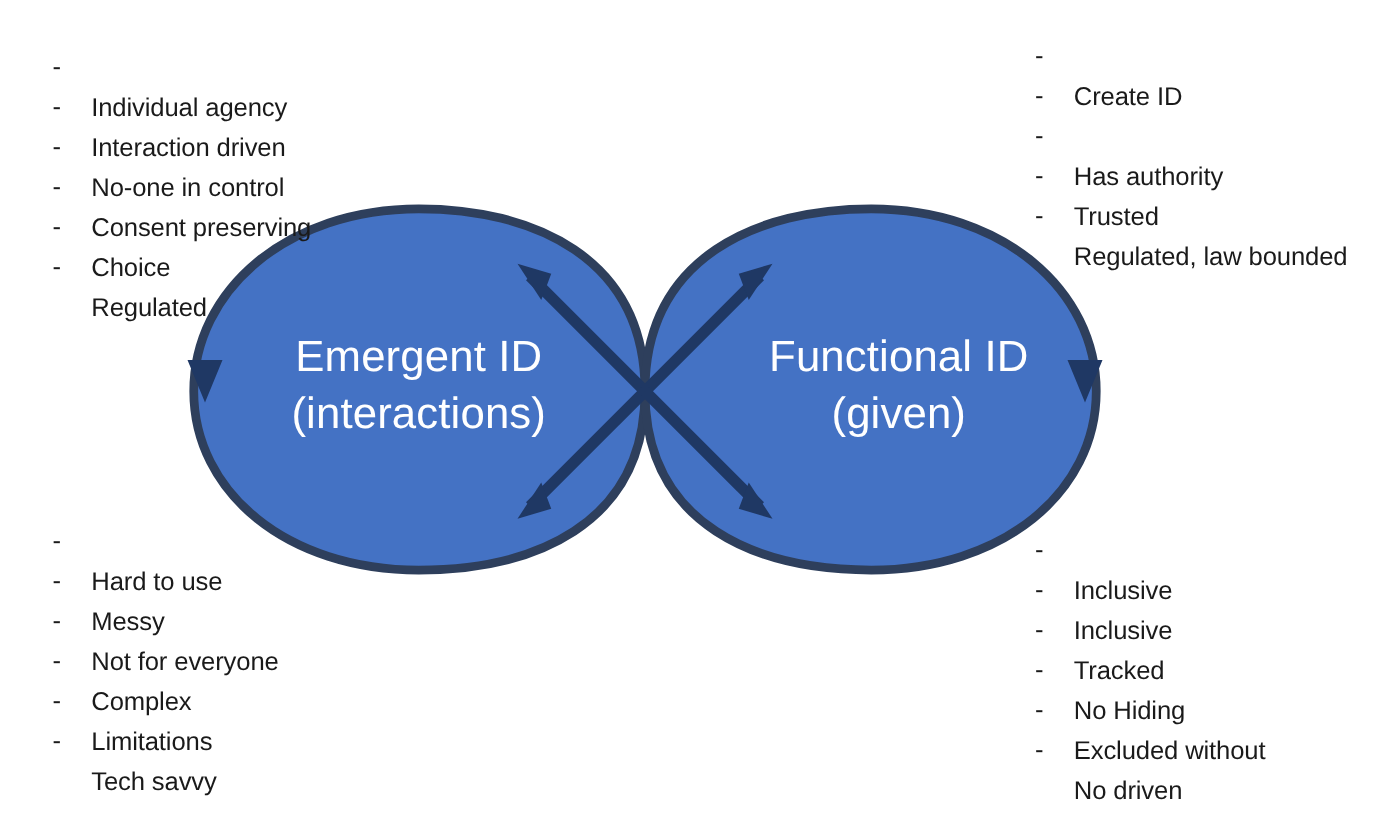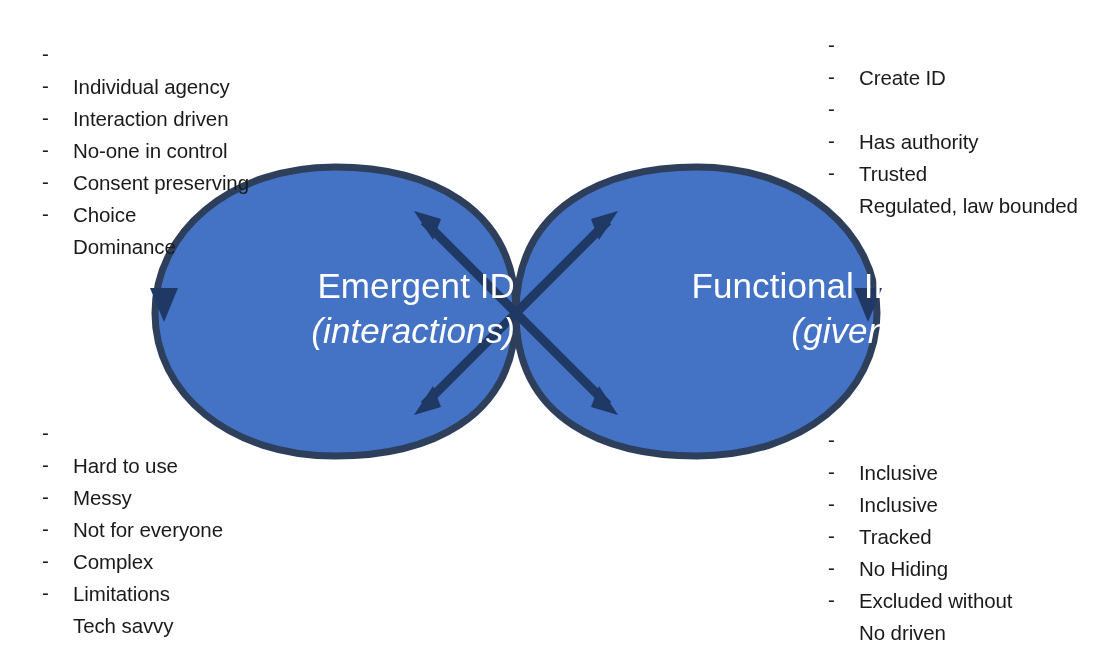--- a/index.html
+++ b/index.html
@@ -58,38 +58,37 @@
   }
 
   #list-top-left    { left: 42px;  top: 38px;  }
   #list-bottom-left { left: 42px;  top: 417px; }
   #list-top-right   { left: 828px; top: 29px;  }
   #list-bottom-right{ left: 828px; top: 424px; }
 
   
   .lobe-label {
     position: absolute;
-    text-align: right;
+    text-align: center;
     color: #ffffff;
     font-family: "Liberation Sans", sans-serif;
     width: 360px;
     pointer-events: none;
   }
   .lobe-label .title {
     display: block;
     font-size: 35px;
     line-height: 45px;
     font-weight: 400;
     letter-spacing: 0.1px;
   }
   .lobe-label .subtitle {
     display: block;
     font-size: 35px;
     line-height: 45px;
-    font-style: italic;
     font-weight: 400;
     letter-spacing: 0.1px;
   }
   #label-left  { left: 155px; top: 263px; }
   #label-right { left: 539px; top: 263px; }
 </style>
 </head>
 <body>
 
 <div id="canvas">
@@ -154,21 +153,21 @@
     <span class="title">Functional ID</span>
     <span class="subtitle">(given)</span>
   </div>
 
   <ul class="bullet-list" id="list-top-left">
       <li><span class="dash">-</span><span class="txt">Individual agency</span></li>
       <li><span class="dash">-</span><span class="txt">Interaction driven</span></li>
       <li><span class="dash">-</span><span class="txt">No-one in control</span></li>
       <li><span class="dash">-</span><span class="txt">Consent preserving</span></li>
       <li><span class="dash">-</span><span class="txt">Choice</span></li>
-      <li><span class="dash">-</span><span class="txt">Dominance</span></li>
+      <li><span class="dash">-</span><span class="txt">Regulated</span></li>
     </ul>
 
   <ul class="bullet-list" id="list-bottom-left">
       <li><span class="dash">-</span><span class="txt">Hard to use</span></li>
       <li><span class="dash">-</span><span class="txt">Messy</span></li>
       <li><span class="dash">-</span><span class="txt">Not for everyone</span></li>
       <li><span class="dash">-</span><span class="txt">Complex</span></li>
       <li><span class="dash">-</span><span class="txt">Limitations</span></li>
       <li><span class="dash">-</span><span class="txt">Tech savvy</span></li>
     </ul>

